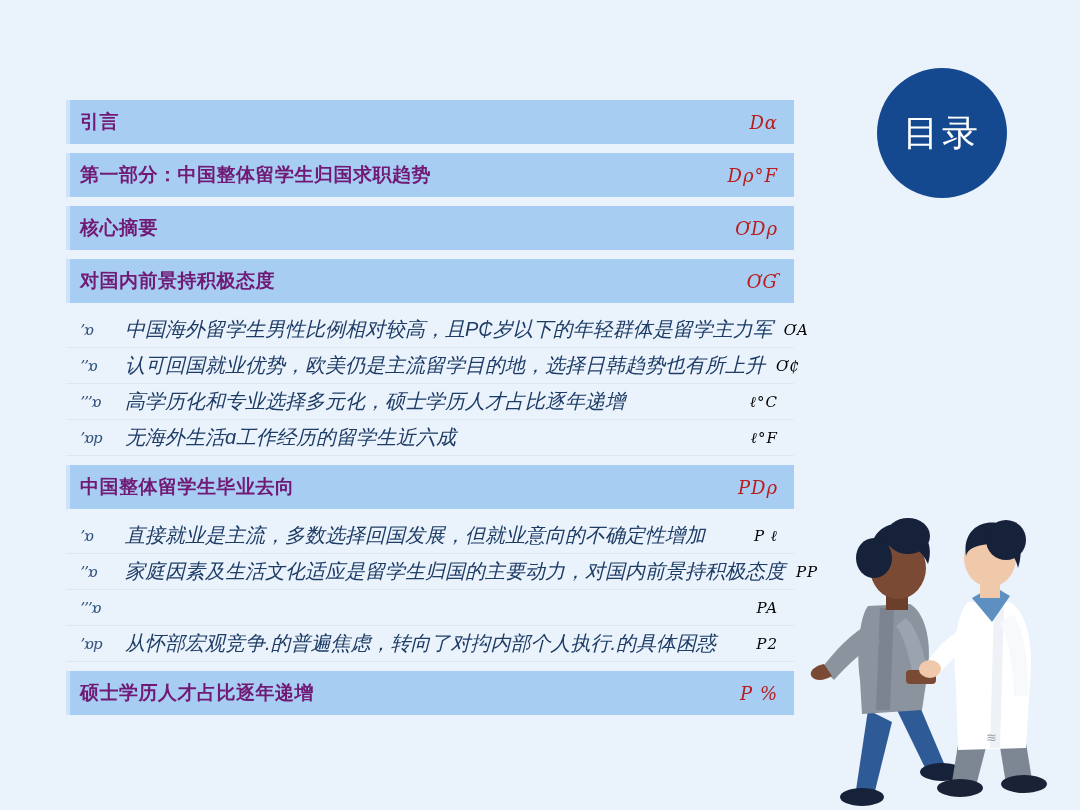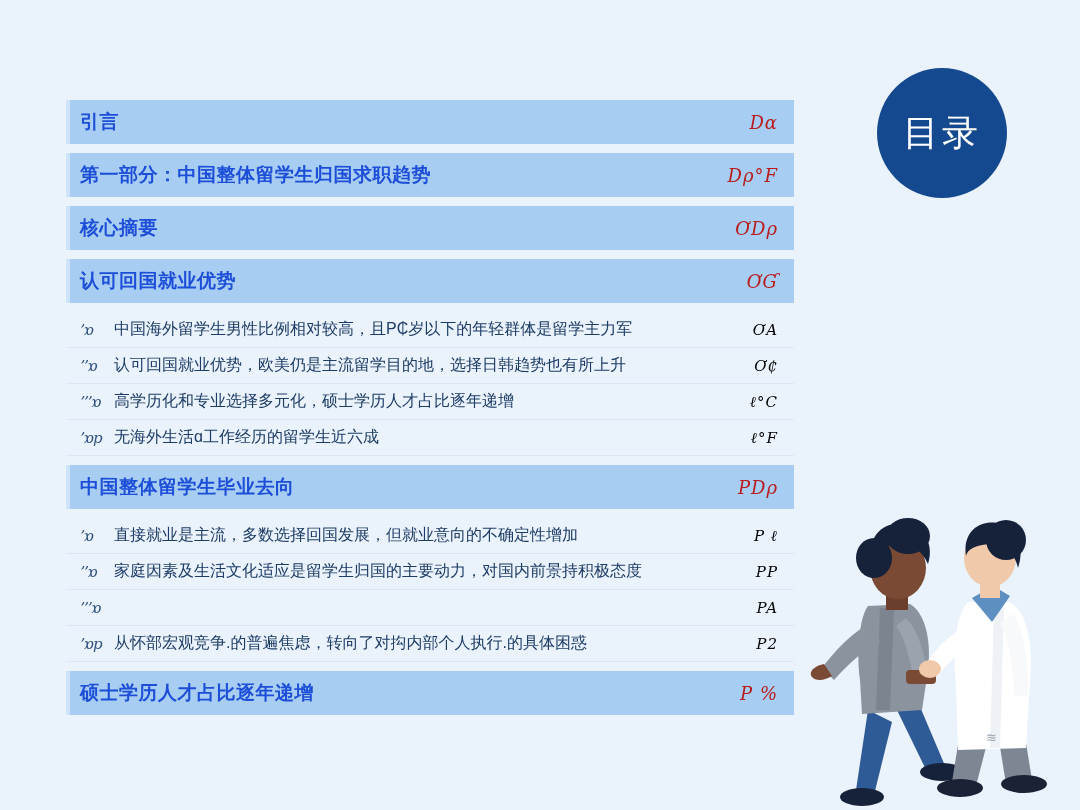--- a/index.html
+++ b/index.html
@@ -42,53 +42,55 @@
     position: absolute;
     left: 0;
     top: 0;
     bottom: 0;
     width: 4px;
     background: #cfe3f8;
   }
   .row.major .label {
     font-size: 19px;
     font-weight: bold;
-    color: #1d4ed8;
+    color: #701a75;
     letter-spacing: 0.5px;
     white-space: nowrap;
   }
   .row.major .pageno {
     margin-left: auto;
     font-size: 18px;
     color: #b91c1c;
     font-family: "DejaVu Serif", serif;
     font-style: italic;
     letter-spacing: 1px;
   }
 
   
   .row.sub {
     height: 36px;
     background: #eaf2fb;
     padding: 0 16px 0 14px;
     border-bottom: 1px solid #dbe7f5;
+    gap: 11px;
   }
   .row.sub .marker {
     width: 34px;
     flex: 0 0 34px;
     font-size: 15px;
     color: #33557f;
     font-family: "DejaVu Serif", serif;
     font-style: italic;
     letter-spacing: -1px;
   }
   .row.sub .label {
-    font-size: 16px;
+    font-size: 20px;
     color: #1d3c66;
     white-space: nowrap;
+    font-style: italic;
   }
   .row.sub .pageno {
     margin-left: auto;
     font-size: 15px;
     color: #000000;
     font-family: "DejaVu Serif", serif;
     font-style: italic;
     letter-spacing: 1px;
   }
 
@@ -140,21 +142,21 @@
       </div>
     </div>
     <div class="group">
       <div class="row major">
         <span class="label">核心摘要</span>
         <span class="pageno">ƠDρ</span>
       </div>
     </div>
     <div class="group">
       <div class="row major">
-        <span class="label">认可回国就业优势</span>
+        <span class="label">对国内前景持积极态度</span>
         <span class="pageno">ƠƓ</span>
       </div>
       <div class="row sub">
         <span class="marker">ʼɒ</span>
         <span class="label">中国海外留学生男性比例相对较高，且P₵岁以下的年轻群体是留学主力军</span>
         <span class="pageno">ƠA</span>
       </div>
       <div class="row sub">
         <span class="marker">ʼʼɒ</span>
         <span class="label">认可回国就业优势，欧美仍是主流留学目的地，选择日韩趋势也有所上升</span>

